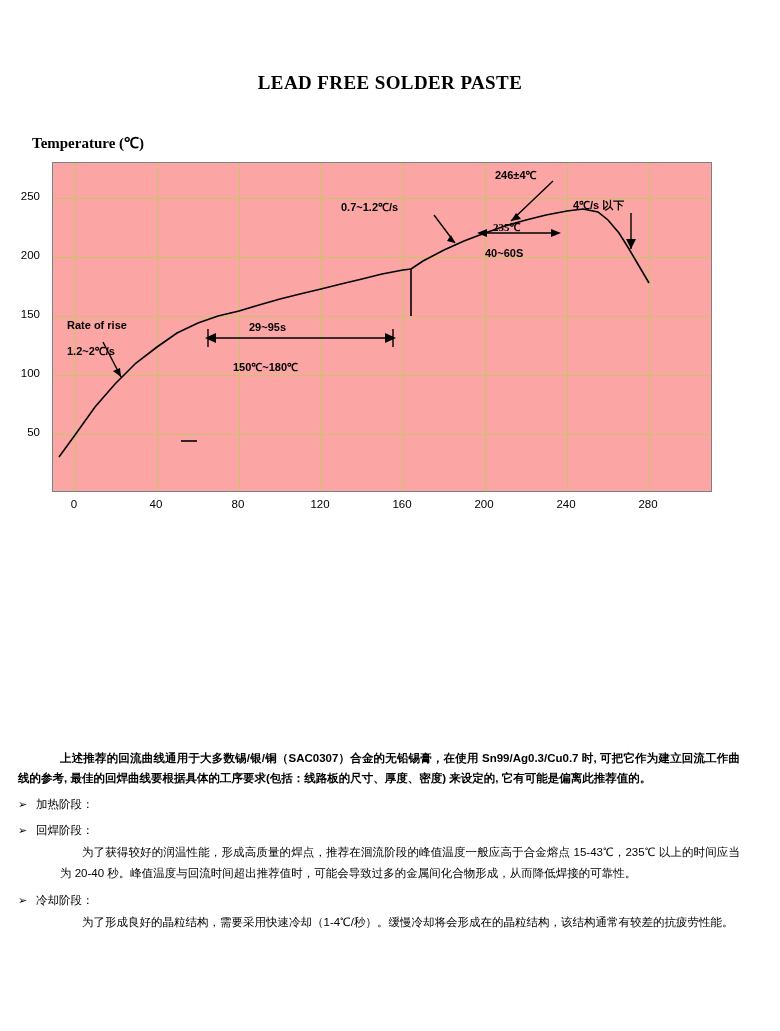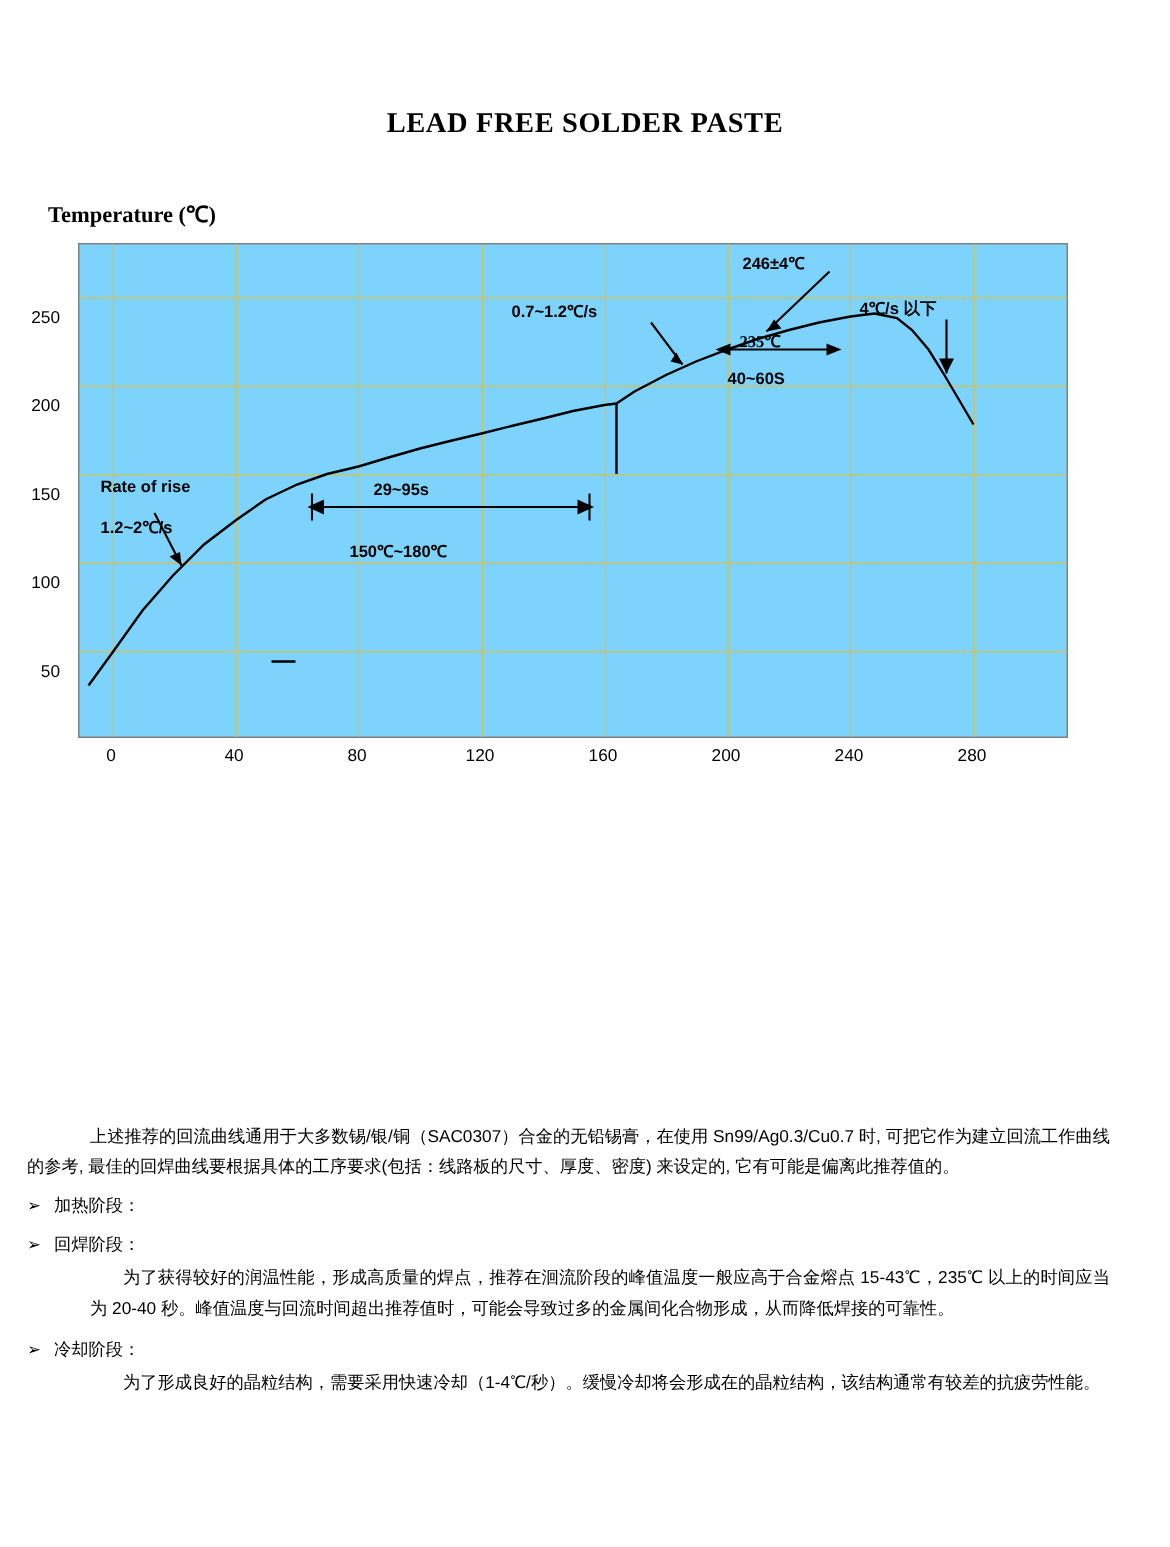--- a/index.html
+++ b/index.html
@@ -59,34 +59,33 @@
     position:absolute;
     left:32px;top:8px;
     font-weight:bold;
     font-size:15px;
     font-family:"Liberation Serif", serif;
   }
   .plot-area{
     position:absolute;
     left:52px;top:38px;
     width:660px;height:330px;
-    background:#7dd3fc;
+    background:#fca5a5;
     border:1px solid #808080;
     box-sizing:border-box;
   }
   .grid-v{position:absolute;top:0;bottom:0;width:1px;background:#c9c46a;}
   .grid-h{position:absolute;left:0;right:0;height:1px;background:#c9c46a;}
   .ytick-inner{
     position:absolute;
     left:8px;
     width:36px;
     text-align:right;
     font-size:11.5px;
     font-family:"Liberation Sans", sans-serif;
-    margin-top:16px;
   }
   .xtick{
     position:absolute;
     top:374px;
     font-size:11.5px;
     font-family:"Liberation Sans", sans-serif;
     text-align:center;
     width:34px;
   }
 
@@ -104,20 +103,21 @@
     left:0;top:676px;
     width:780px;
     font-family:"Liberation Sans", sans-serif;
     font-size:11.5px;
     line-height:20px;
     color:#000;
   }
   .para{
     margin:0 40px 0 18px;
     text-align:justify;
+    font-weight:bold;
   }
   .para.first{ text-indent:42px; }
   .bullet-row{
     display:flex;
     margin:6px 0 0 18px;
   }
   .bullet-mark{
     width:18px;
     font-family:"Liberation Sans", sans-serif;
     font-size:11px;

